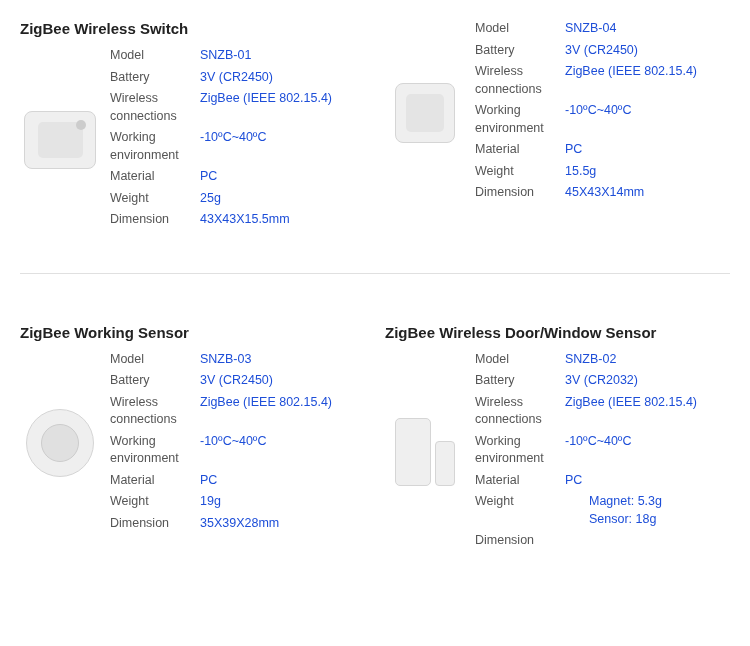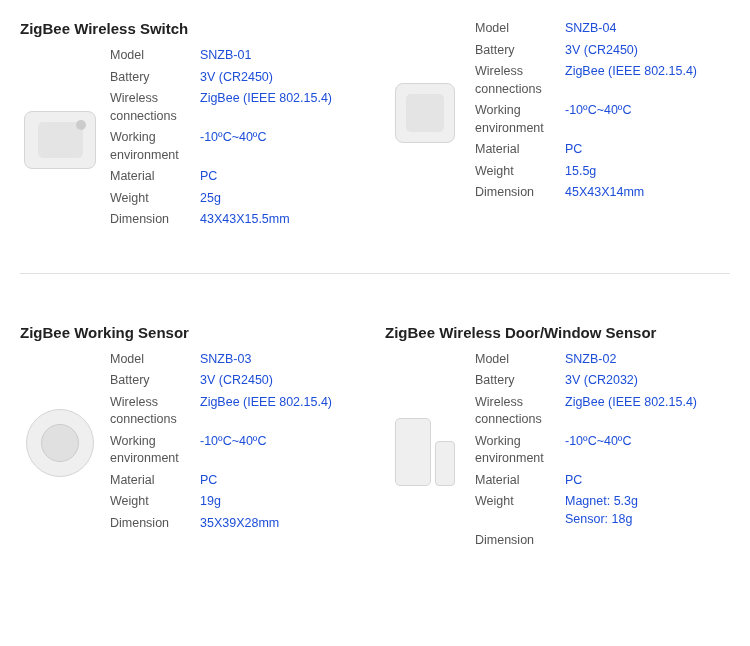--- a/index.html
+++ b/index.html
@@ -222,21 +222,21 @@
         <div class="spec-row">
           <span class="spec-label">Working environment</span>
           <span class="spec-value">-10ºC~40ºC</span>
         </div>
         <div class="spec-row">
           <span class="spec-label">Material</span>
           <span class="spec-value">PC</span>
         </div>
         <div class="spec-row">
           <span class="spec-label">Weight</span>
-          <div style="display:flex;flex-direction:column;">
+          <div style="display:flex;flex-direction:column;margin-left:24px;">
             <span class="spec-value">Magnet: 5.3g</span>
             <span class="spec-value">Sensor: 18g</span>
           </div>
         </div>
         <div class="spec-row">
           <span class="spec-label">Dimension</span>
         </div>
       </div>
     </div>
   </div>

